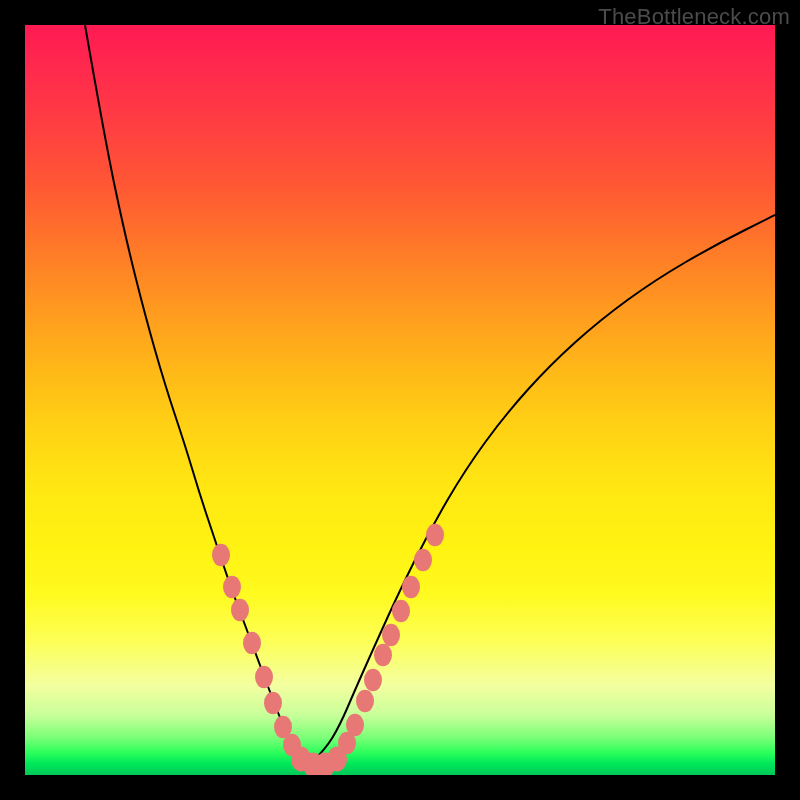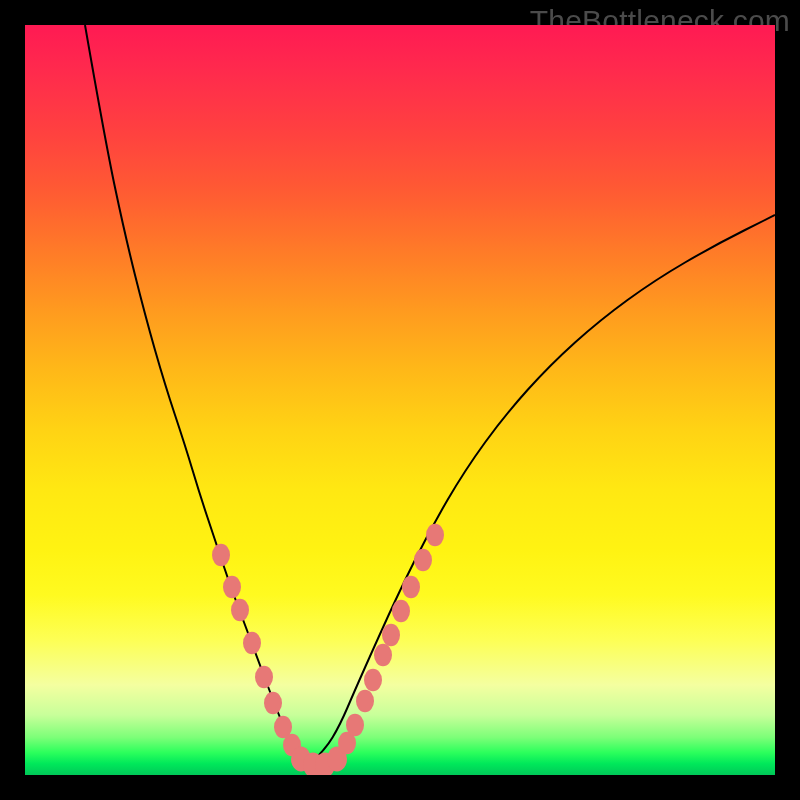--- a/index.html
+++ b/index.html
@@ -42,21 +42,21 @@
       #2cff5c 97%,
       #00e85a 98.5%,
       #00c858 100%
     );
   }
   .attribution {
     position: absolute;
     top: 4px;
     right: 10px;
     color: #4b4b4b;
-    font-size: 30px;
+    font-size: 22px;
     letter-spacing: 0.2px;
     user-select: none;
   }
   svg.overlay {
     position: absolute;
     left: 0;
     top: 0;
     width: 750px;
     height: 750px;
   }

